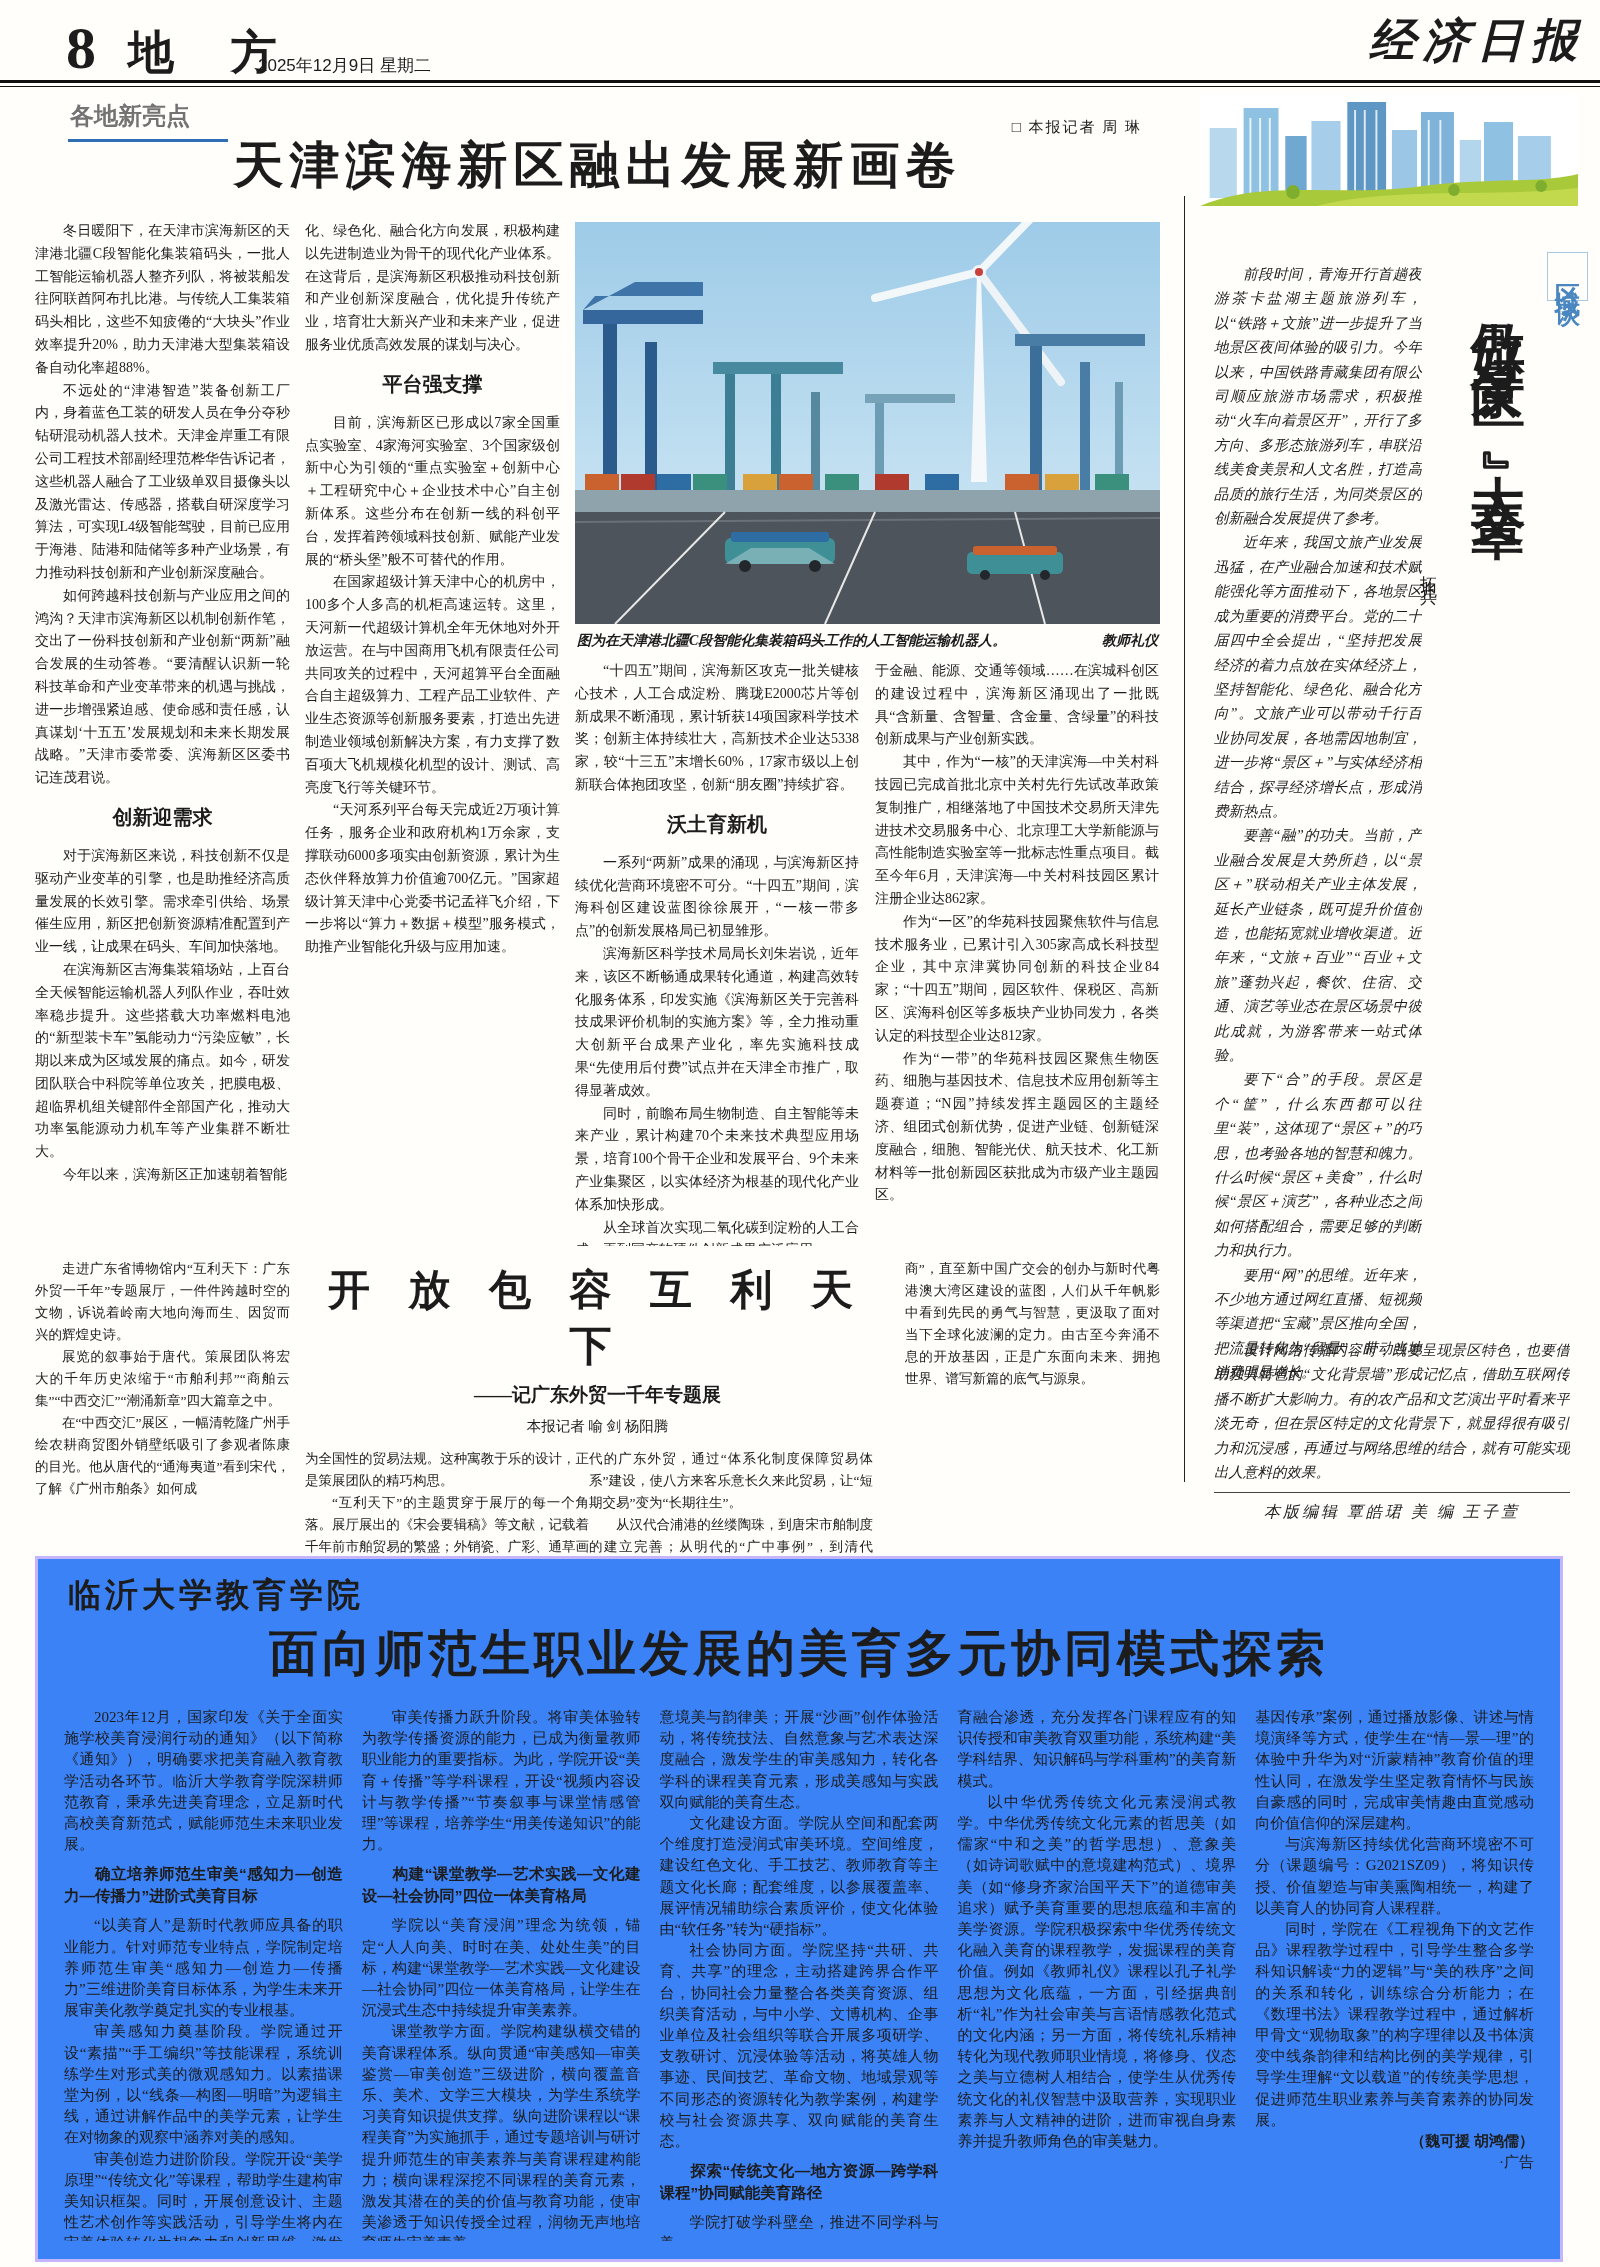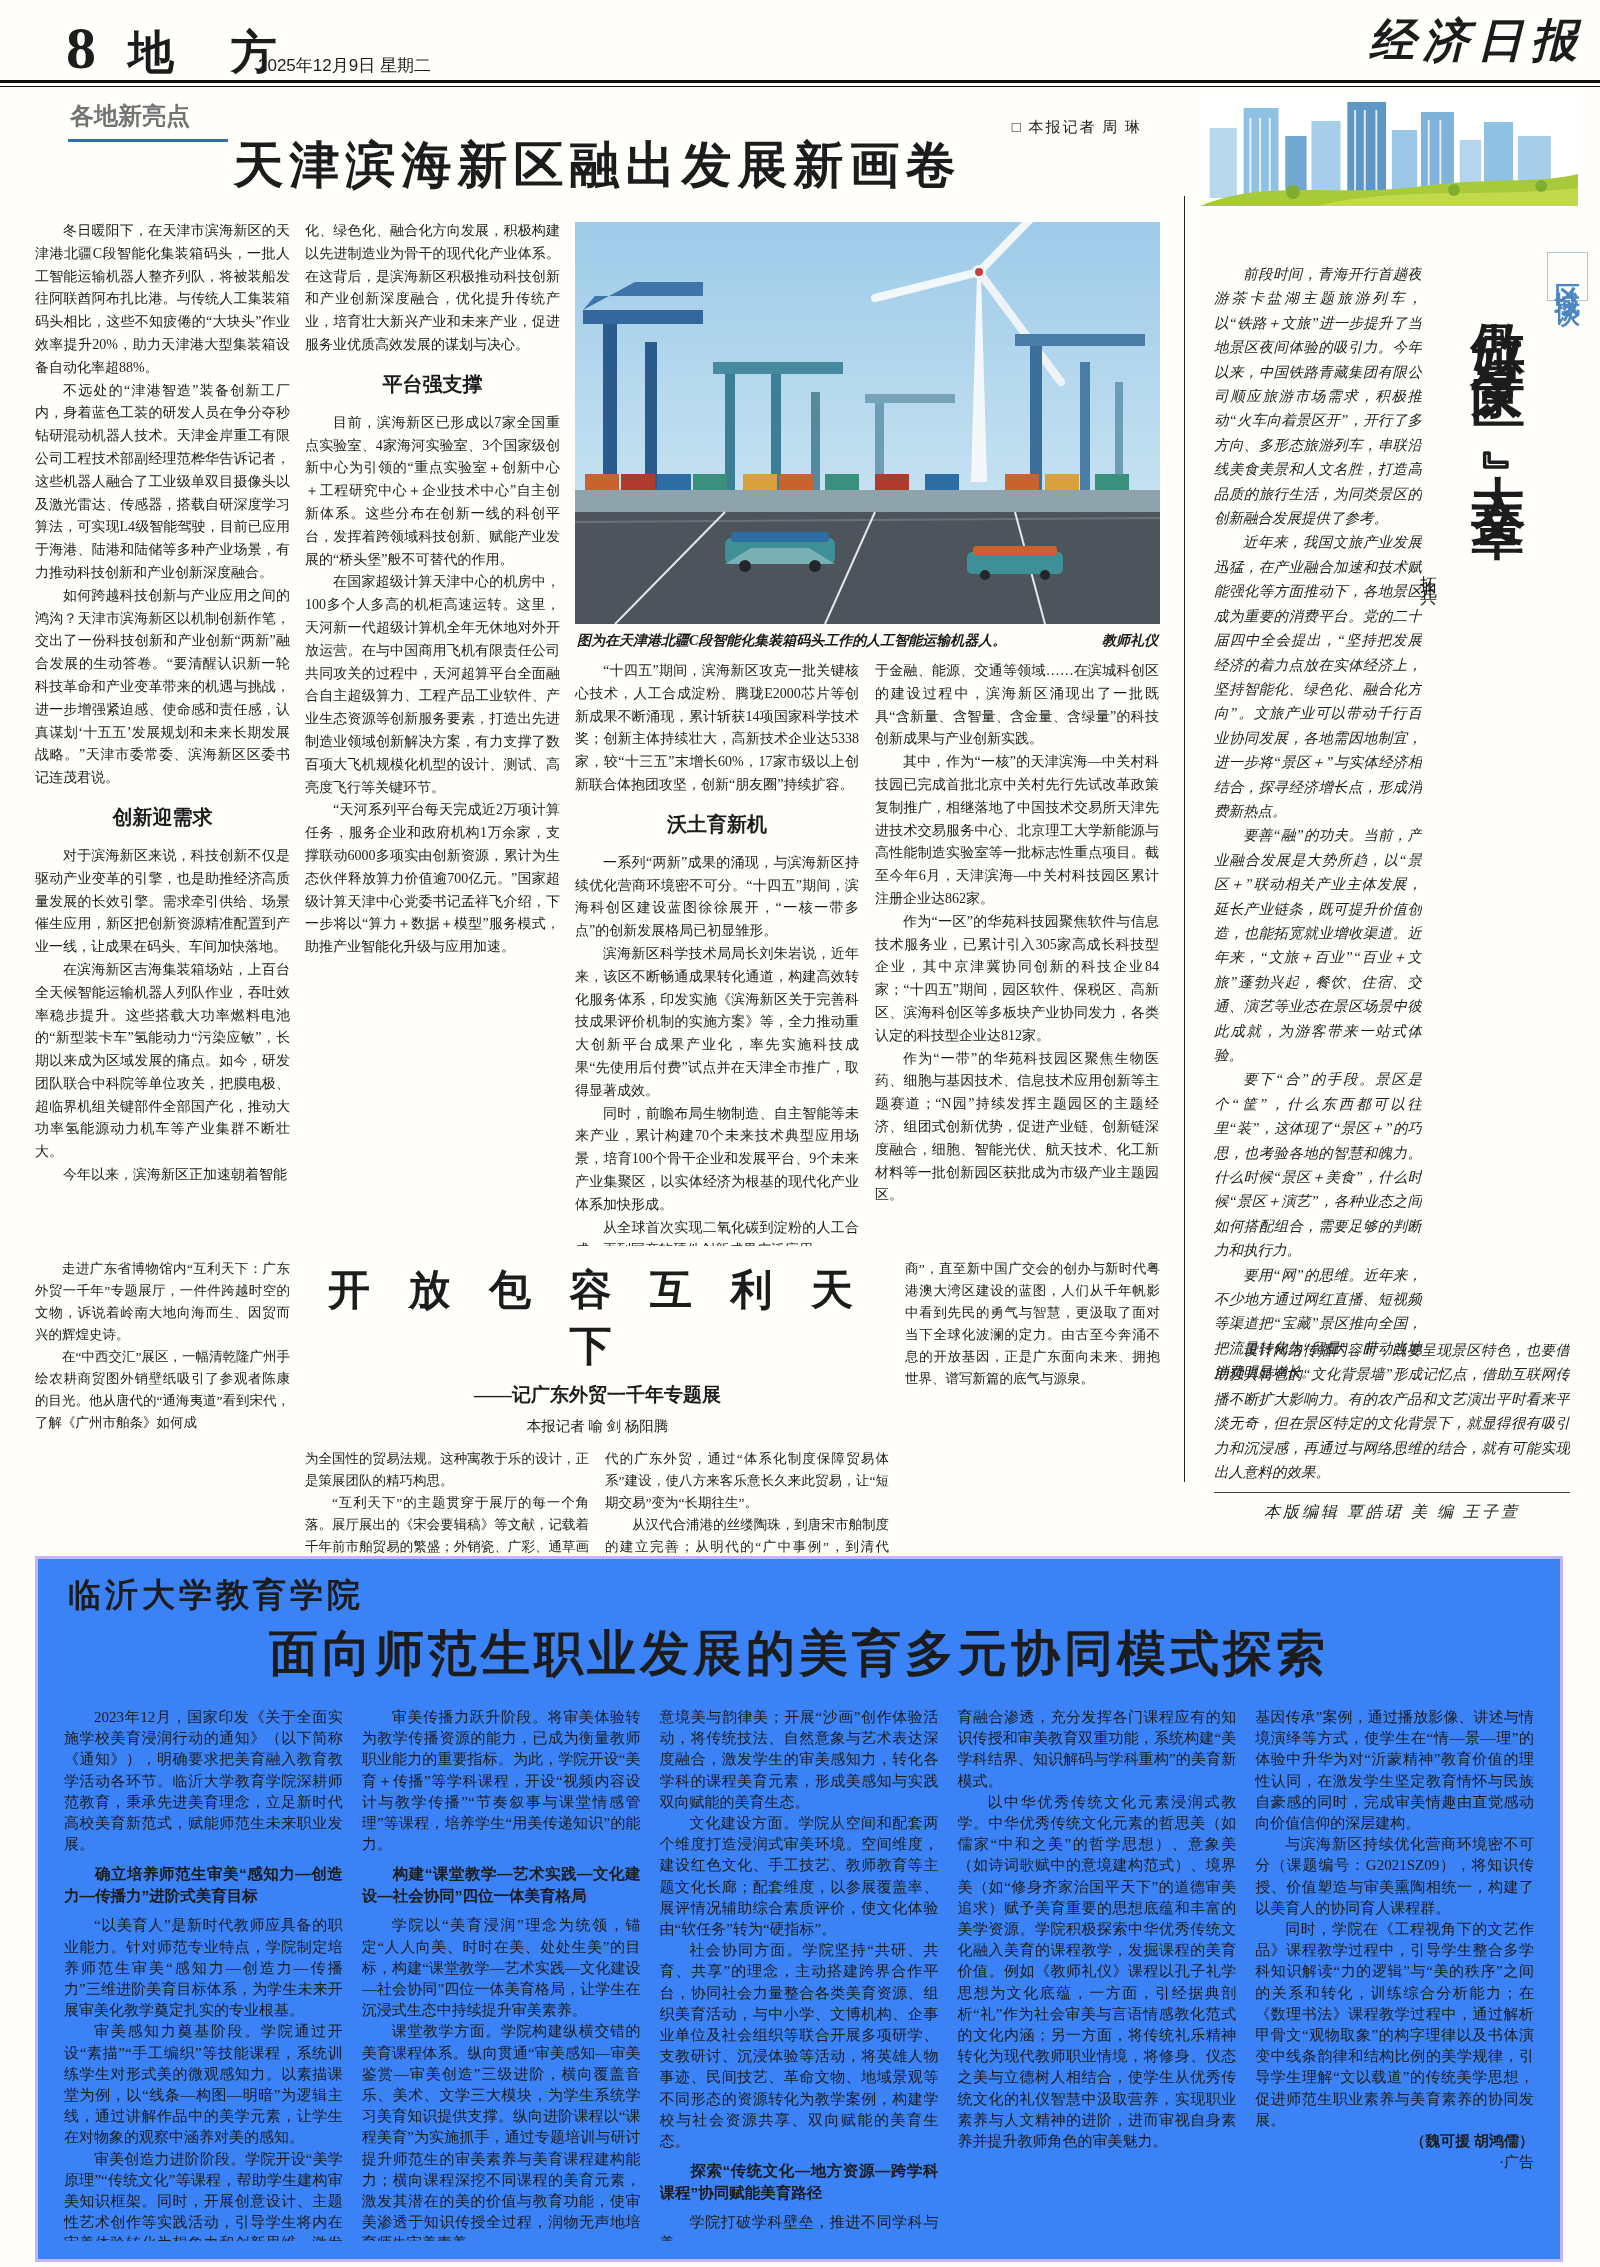--- a/index.html
+++ b/index.html
@@ -51,21 +51,21 @@
     letter-spacing:3px;font-style:italic;}
   
   .middle{position:absolute;left:35px;top:1258px;width:1125px;height:288px;}
   .mcol{position:absolute;top:0;width:255px;height:288px;overflow:hidden;text-align:justify;text-justify:inter-ideograph;}
   .mcol p,.mid-cols p{font-size:13.5px;line-height:22px;margin:0;text-indent:2em;}
   .mcol p.cont,.mid-cols p.cont{text-indent:0;}
   .mid-center{position:absolute;left:270px;top:0;width:585px;height:288px;}
   .mid-headline{text-align:center;font-size:42px;font-weight:900;letter-spacing:14px;font-family:"Liberation Serif",serif;margin-top:4px;}
   .mid-sub{text-align:center;font-size:19px;font-weight:700;margin-top:8px;}
   .mid-byline{text-align:center;font-size:14.5px;margin-top:9px;}
-  .mid-cols{display:flex;gap:16px;margin-top:12px;height:126px;overflow:hidden;}
+  .mid-cols{display:flex;margin-top:12px;height:126px;overflow:hidden;}
   .mid-cols .half{width:284px;height:100%;overflow:hidden;text-align:justify;text-justify:inter-ideograph;}
   
   .bottom{position:absolute;left:35px;top:1556px;width:1522px;height:700px;border:3px solid #c4b5fd;background:#3b82f6;}
   .bot-org{position:absolute;left:30px;top:14px;font-size:33px;font-weight:900;font-family:"Liberation Sans",sans-serif;letter-spacing:4px;}
   .bot-headline{position:absolute;left:0;top:62px;width:100%;text-align:center;font-size:49px;font-weight:900;
     letter-spacing:4px;font-family:"Liberation Sans",sans-serif;}
   .bot-cols{position:absolute;left:26px;top:148px;width:1470px;height:534px;display:flex;gap:19px;overflow:hidden;}
   .bcol{flex:1;height:100%;overflow:hidden;text-align:justify;text-justify:inter-ideograph;}
   .bcol p{font-size:15px;line-height:21.2px;margin:0;text-indent:2em;}
   .bcol p.cont{text-indent:0;}
@@ -243,20 +243,21 @@
     <div class="side-wide">
         <p>设计网络传播内容时，既要呈现景区特色，也要借助独具特色的“文化背景墙”形成记忆点，借助互联网传播不断扩大影响力。有的农产品和文艺演出平时看来平淡无奇，但在景区特定的文化背景下，就显得很有吸引力和沉浸感，再通过与网络思维的结合，就有可能实现出人意料的效果。</p>
       </div>
     <div class="side-rule"></div>
     <div class="editor-line">本版编辑  覃皓珺  美  编  王子萱</div>
   </div>
 
   <div class="middle">
     <div class="mcol" style="left:0;">
         <p>走进广东省博物馆内“互利天下：广东外贸一千年”专题展厅，一件件跨越时空的文物，诉说着岭南大地向海而生、因贸而兴的辉煌史诗。</p>
+        <p>展览的叙事始于唐代。策展团队将宏大的千年历史浓缩于“市舶利邦”“商舶云集”“中西交汇”“潮涌新章”四大篇章之中。</p>
         <p>在“中西交汇”展区，一幅清乾隆广州手绘农耕商贸图外销壁纸吸引了参观者陈康的目光。他从唐代的“通海夷道”看到宋代，了解《广州市舶条》如何成</p>
       </div>
     <div class="mid-center">
       <div class="mid-headline">开 放 包 容   互 利 天 下</div>
       <div class="mid-sub">——记广东外贸一千年专题展</div>
       <div class="mid-byline">本报记者  喻  剑  杨阳腾</div>
       <div class="mid-cols">
         <div class="half">
             <p class="cont">为全国性的贸易法规。这种寓教于乐的设计，正是策展团队的精巧构思。</p>
             <p>“互利天下”的主题贯穿于展厅的每一个角落。展厅展出的《宋会要辑稿》等文献，记载着千年前市舶贸易的繁盛；外销瓷、广彩、通草画等展品，见证了“金山珠海”的盛景。广东省博物馆讲解员苏梓琪说。</p>

